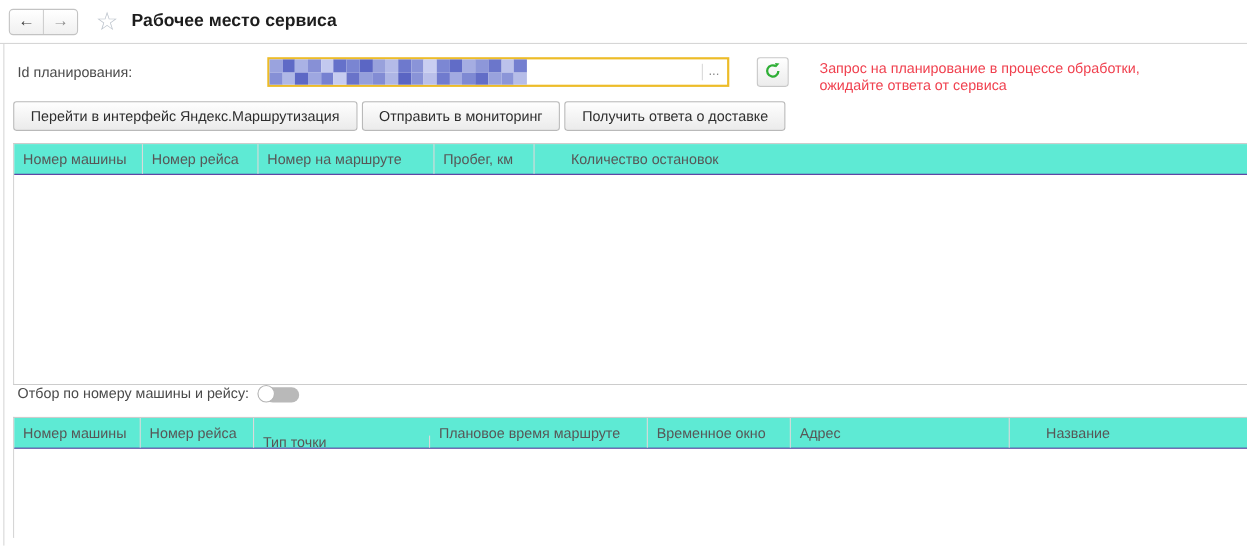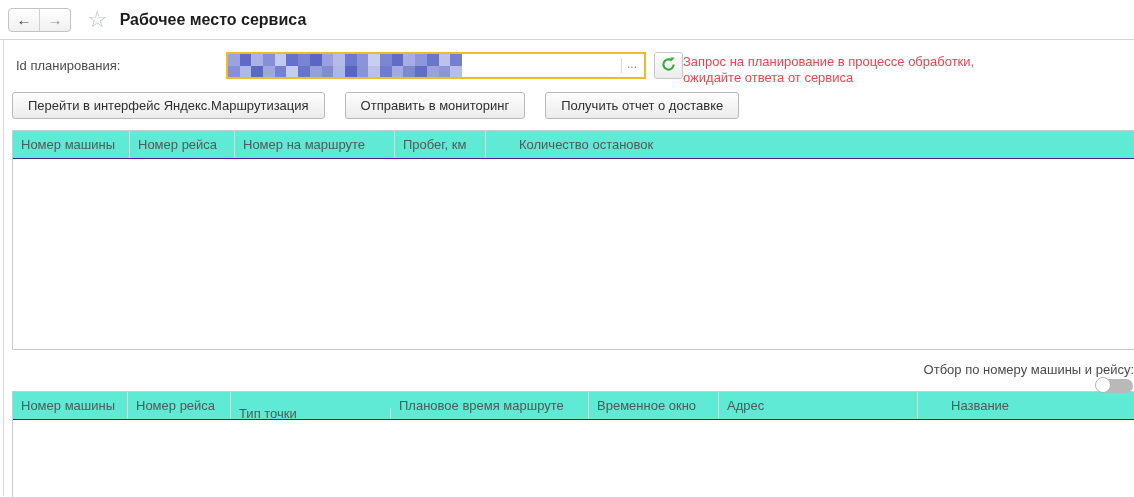--- a/index.html
+++ b/index.html
@@ -19,40 +19,40 @@
   .nav-btn.fwd { color: #8f8f8f; }
   .nav-divider { width: 1px; background: #cfcfcf; }
   .star { margin-left: 16px; font-size: 23px; color: #bcc3cc; line-height: 1; }
   .page-title { margin-left: 12px; font-size: 16px; font-weight: bold; color: #1d1d1d; }
 
   
   .content { margin-left: 3px; height: 456px; border-left: 1px solid #d8d8d8;
     padding-left: 8px; padding-top: 12px; position: relative; }
 
   
-  .id-row { display: flex; align-items: flex-start; height: 27px; }
+  .id-row { display: flex; align-items: flex-start; height: 27px; gap: 17px; }
   .id-label { width: 214px; padding-left: 4px; font-size: 13px; color: #4a4a4a;
     line-height: 27px; }
   .id-input { width: 420px; height: 27px; border: 2px solid #edbc28; background: #fff;
     display: flex; align-items: center; }
   .mosaic { width: 234px; height: 23px; display: grid;
     grid-template-columns: repeat(20, 1fr); grid-template-rows: 1fr 1fr; }
   .mosaic i { display: block; }
   .id-input .spacer { flex: 1; }
   .input-sep { width: 1px; height: 15px; background: #d9d9d9; }
   .input-dots { font-size: 12px; color: #8a8a8a; padding: 0 7px 3px 5px; cursor: pointer; }
   .refresh-btn { margin-left: 8px; width: 29px; height: 27px;
     border: 1px solid #c7c7c7; border-radius: 3px;
     background: linear-gradient(#ffffff, #ececec); display: flex;
     align-items: center; justify-content: center; cursor: pointer; }
-  .status { width: 350px; font-size: 13px; line-height: 16px;
+  .status { margin-left: 11px; width: 350px; font-size: 13px; line-height: 16px;
     color: #f0414f; padding-top: 2px; }
 
   
-  .toolbar { margin-top: 13px; display: flex; gap: 20px; }
+  .toolbar { margin-top: 13px; display: flex; gap: 4px; }
   .tb-btn { height: 27px; padding: 0 15px; font-size: 13px; color: #2e2e2e;
     border: 1px solid #b9b9b9; border-radius: 3px;
     background: linear-gradient(#fefefe, #ebebeb); cursor: pointer;
     font-family: "Liberation Sans", "DejaVu Sans", sans-serif; }
 
   
   .grid { margin-top: 11px; width: calc(100% - 0px); border: 1px solid #cccccc;
     border-right: none; }
   .thead { display: flex; height: 28px; background: #5eead4;
     border-bottom: 1px solid #4c1d95; }
@@ -64,21 +64,21 @@
   #routes-body { height: 190px; }
   #stops-body { height: 81px; }
   .t1c0 { width: 117px; } .t1c1 { width: 105px; } .t1c2 { width: 160px; }
   .t1c3 { width: 91px; }  .t1c4 { flex: 1; }
   .t2c0 { width: 115px; } .t2c1 { width: 103px; } .t2c2 { width: 102px; }
   .t2c3 { width: 160px; margin-top: 16px; } .t2c4 { width: 198px; } .t2c5 { width: 130px; }
   .t2c6 { width: 199px; } .t2c7 { flex: 1; }
   #stops-grid { border-bottom: none; }
 
   
-  .filter-row { margin-top: 12px; display: flex; align-items: flex-end; height: 18px; flex-direction: column; }
+  .filter-row { display: flex; align-items: flex-start; height: 18px; }
   .filter-label { padding-left: 4px; font-size: 13px; color: #4a4a4a; }
   .toggle { position: relative; width: 39px; height: 18px; margin-left: 8px; cursor: pointer; }
   .toggle .track { position: absolute; left: 7px; top: 2px; width: 31px; height: 14px;
     border-radius: 7px; background: #b9b9b9; }
   .toggle .knob { position: absolute; left: 0; top: 0; width: 16px; height: 16px;
     border-radius: 50%; background: #fff; border: 1px solid #b3b3b3; }
 </style>
 </head>
 <body>
 
@@ -155,21 +155,21 @@
       </button>
       <div class="status">
         <div>Запрос на планирование в процессе обработки,</div>
         <div>ожидайте ответа от сервиса</div>
       </div>
     </div>
 
     <div class="toolbar">
       <button class="tb-btn">Перейти в интерфейс Яндекс.Маршрутизация</button>
       <button class="tb-btn">Отправить в мониторинг</button>
-      <button class="tb-btn">Получить отчет о доставке</button>
+      <button class="tb-btn">Получить ответа о доставке</button>
     </div>
 
     <div class="grid" id="routes-grid">
       <div class="thead">
         <div class="th t1c0">Номер машины</div>
         <div class="th t1c1">Номер рейса</div>
         <div class="th t1c2">Номер на маршруте</div>
         <div class="th t1c3">Пробег, км</div>
         <div class="th t1c4">Количество остановок</div>
       </div>

